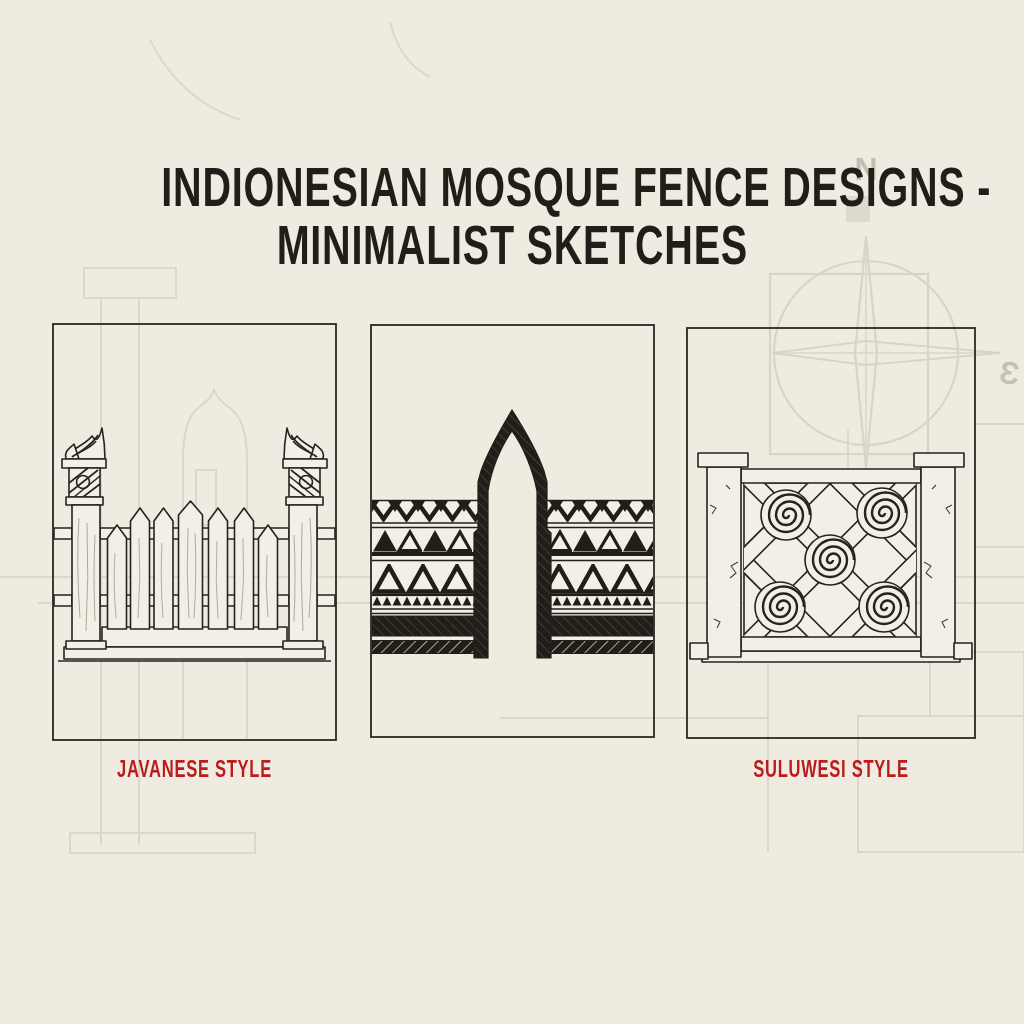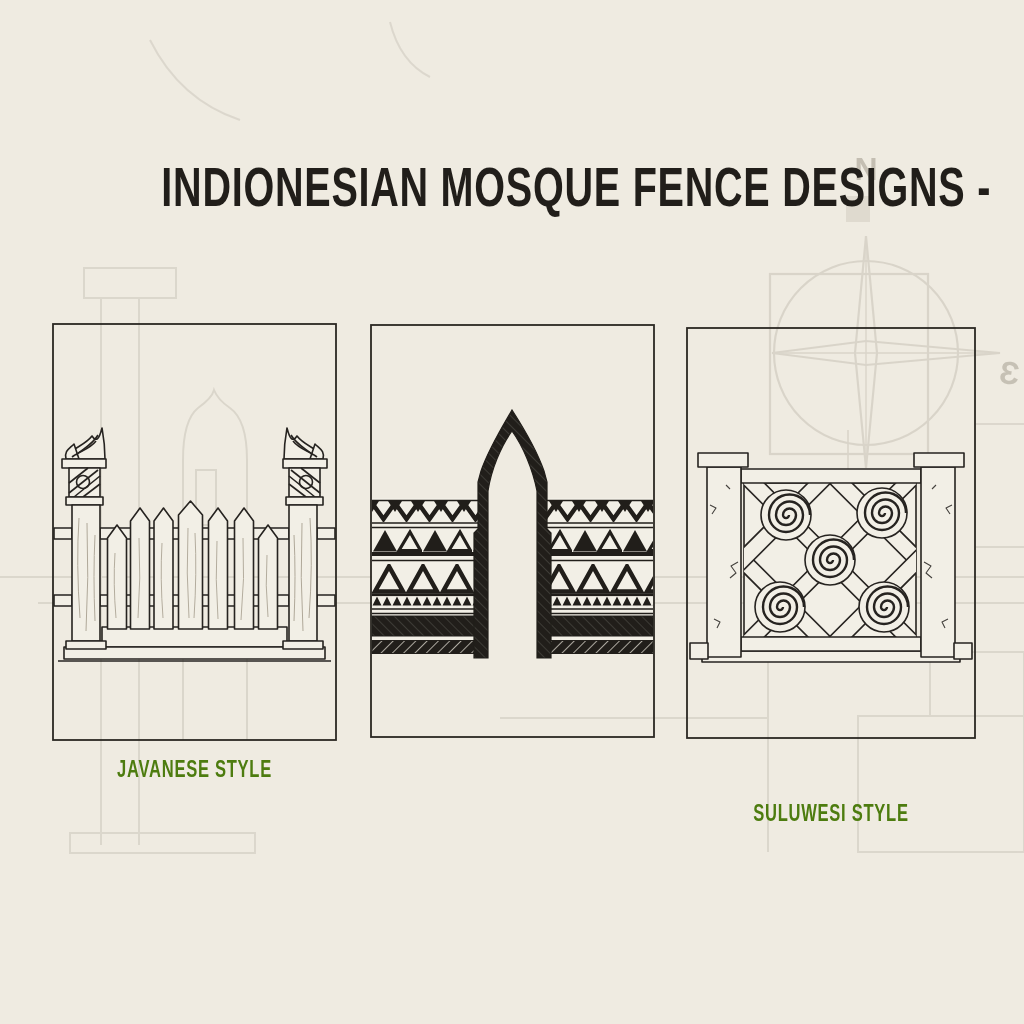--- a/index.html
+++ b/index.html
@@ -14,25 +14,25 @@
     font-weight:700;font-size:55px;line-height:58px;letter-spacing:1px;color:#211E1A;
   }
   .cond{display:inline-block;transform:scaleX(.72);transform-origin:50% 50%;white-space:nowrap;}
   .panel{position:absolute;}
   .panel svg{display:block;}
   .p1{left:52px;top:323px;width:285px;height:418px;}
   .p2{left:370px;top:324px;width:285px;height:414px;}
   .p3{left:686px;top:327px;width:290px;height:412px;}
   .caption{
     position:absolute;top:756px;text-align:center;
-    font-weight:700;font-size:23px;letter-spacing:1px;color:#4d7c0f;
+    font-weight:700;font-size:23px;letter-spacing:1px;color:#b91c1c;
   }
   .c1{left:52px;width:285px;}
   .c2{left:370px;width:285px;}
-  .c3{left:686px;width:290px;margin-top:44px;}
+  .c3{left:686px;width:290px;}
 </style>
 </head>
 <body>
 
 <div class="canvas">
 
   <svg class="bg-sketch" viewBox="0 0 1024 1024">
     <g stroke="#6B6252" fill="none" stroke-width="2" opacity="0.14">
       <line x1="0" y1="577" x2="1024" y2="577"></line>
       <line x1="38" y1="603" x2="1024" y2="603"></line>
@@ -65,20 +65,21 @@
         <line x1="848" y1="430" x2="848" y2="480" stroke-width="1.6"></line>
       </g>
       <rect x="846" y="196" width="24" height="26" fill="#6B6252" opacity="0.12"></rect>
       <text x="866" y="180" text-anchor="middle" font-size="32" font-weight="700" fill="#6B6252" opacity="0.32">N</text>
       <text x="1008" y="384" text-anchor="middle" font-size="32" font-weight="700" fill="#6B6252" opacity="0.3" transform="rotate(8 1008 384)">Ɛ</text>
     </g>
   </svg>
 
   <div class="title">
     <div><span class="cond">INDIONESIAN MOSQUE FENCE DESIGNS -</span></div>
+    <div><span class="cond">MINIMALIST SKETCHES</span></div>
   </div>
 
   <div class="panel p1">
     <svg viewBox="0 0 285 418" width="285" height="418">
       <g stroke="#262320" stroke-width="1.6" fill="#F2EFE6" stroke-linejoin="round">
 
         <g>
           <rect x="2" y="205" width="18" height="11"></rect>
           <rect x="265" y="205" width="18" height="11"></rect>
           <rect x="48" y="205" width="189" height="11"></rect>

